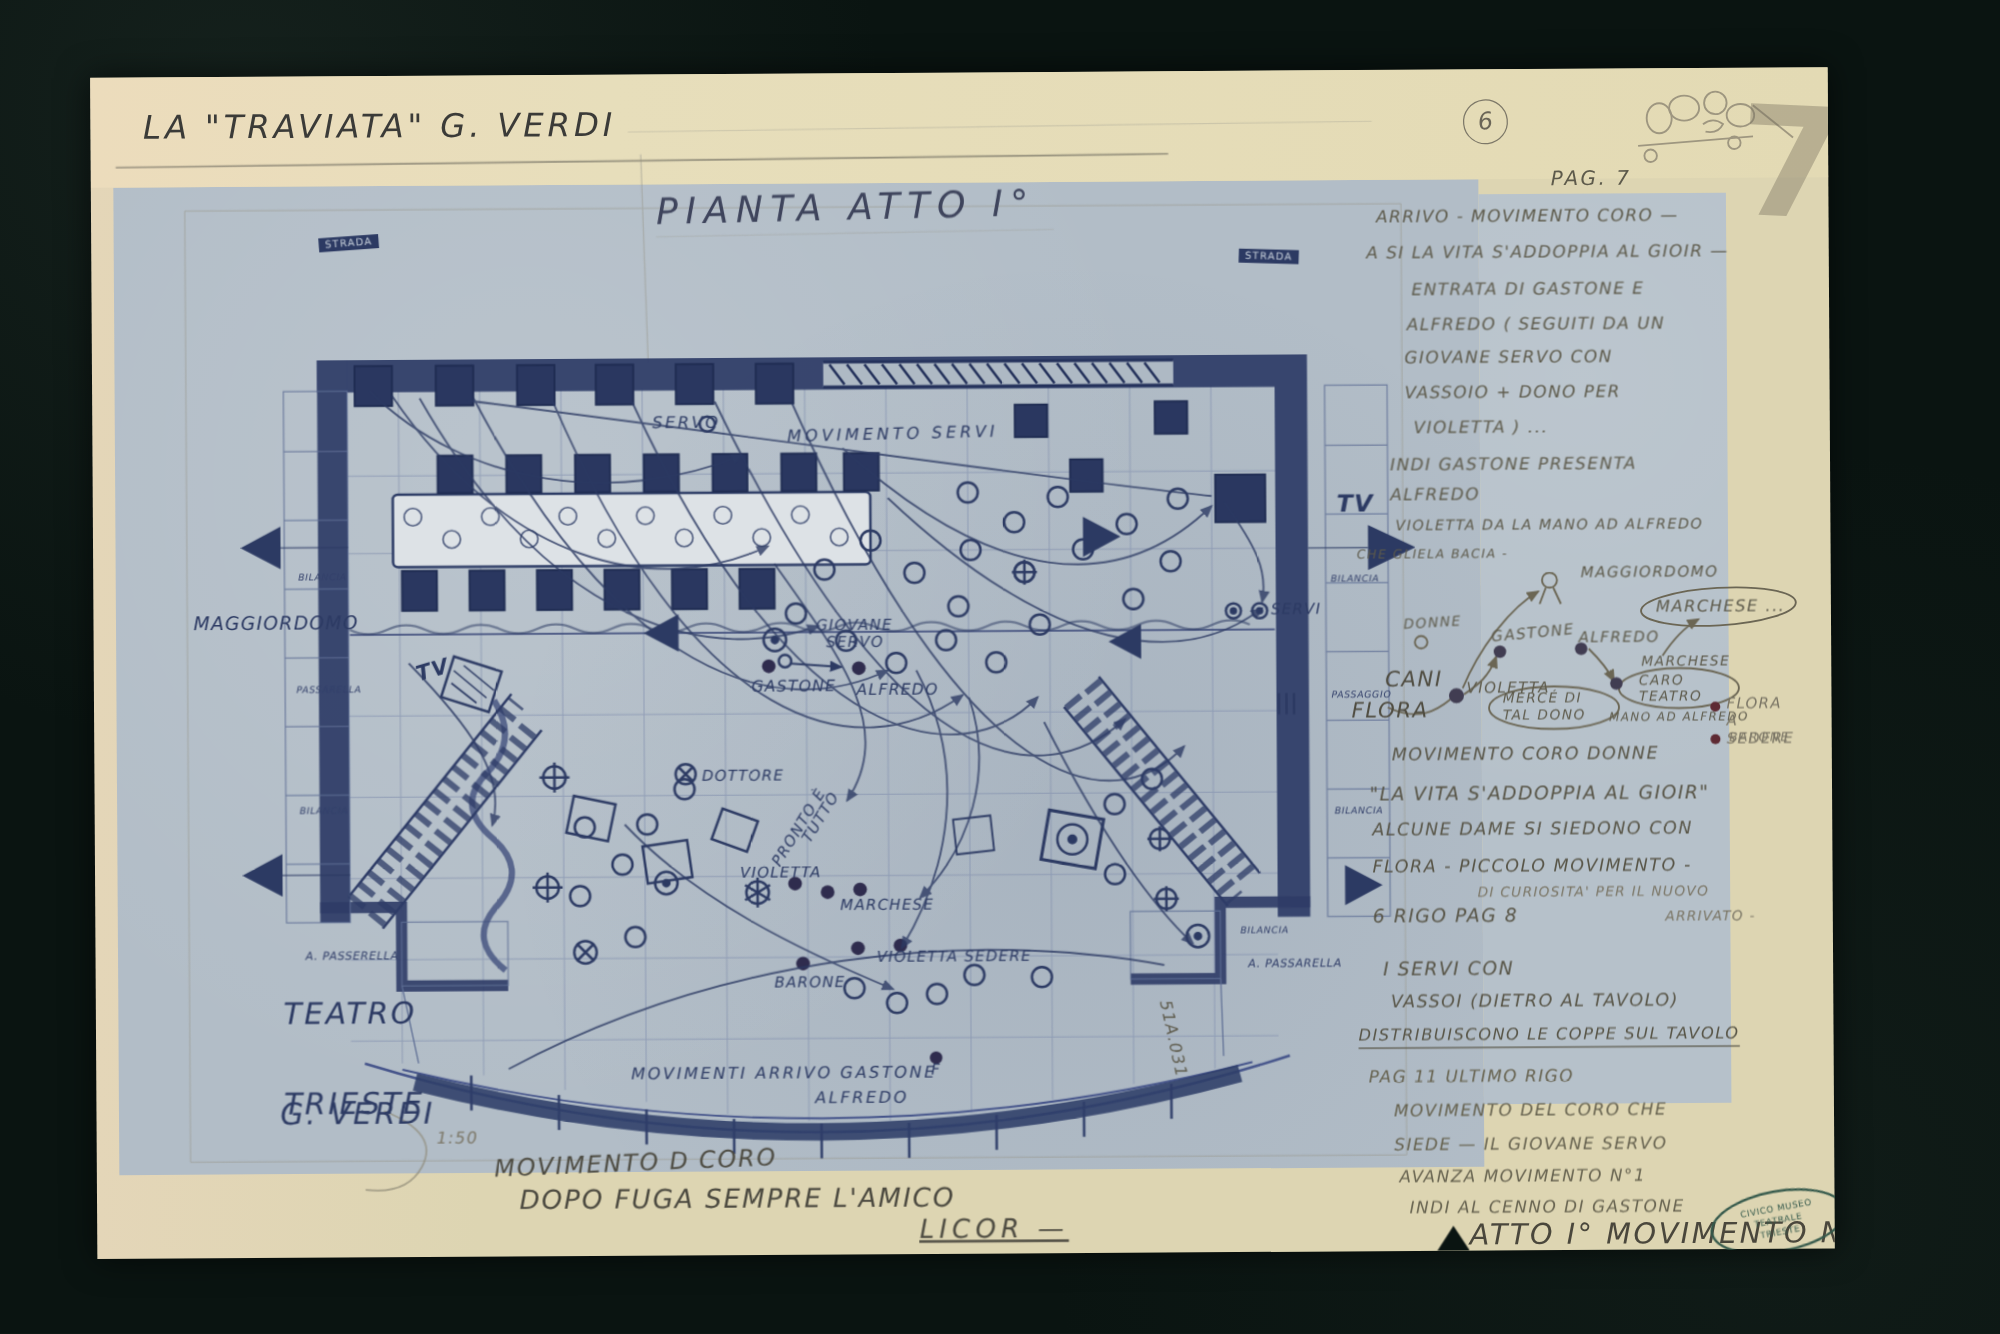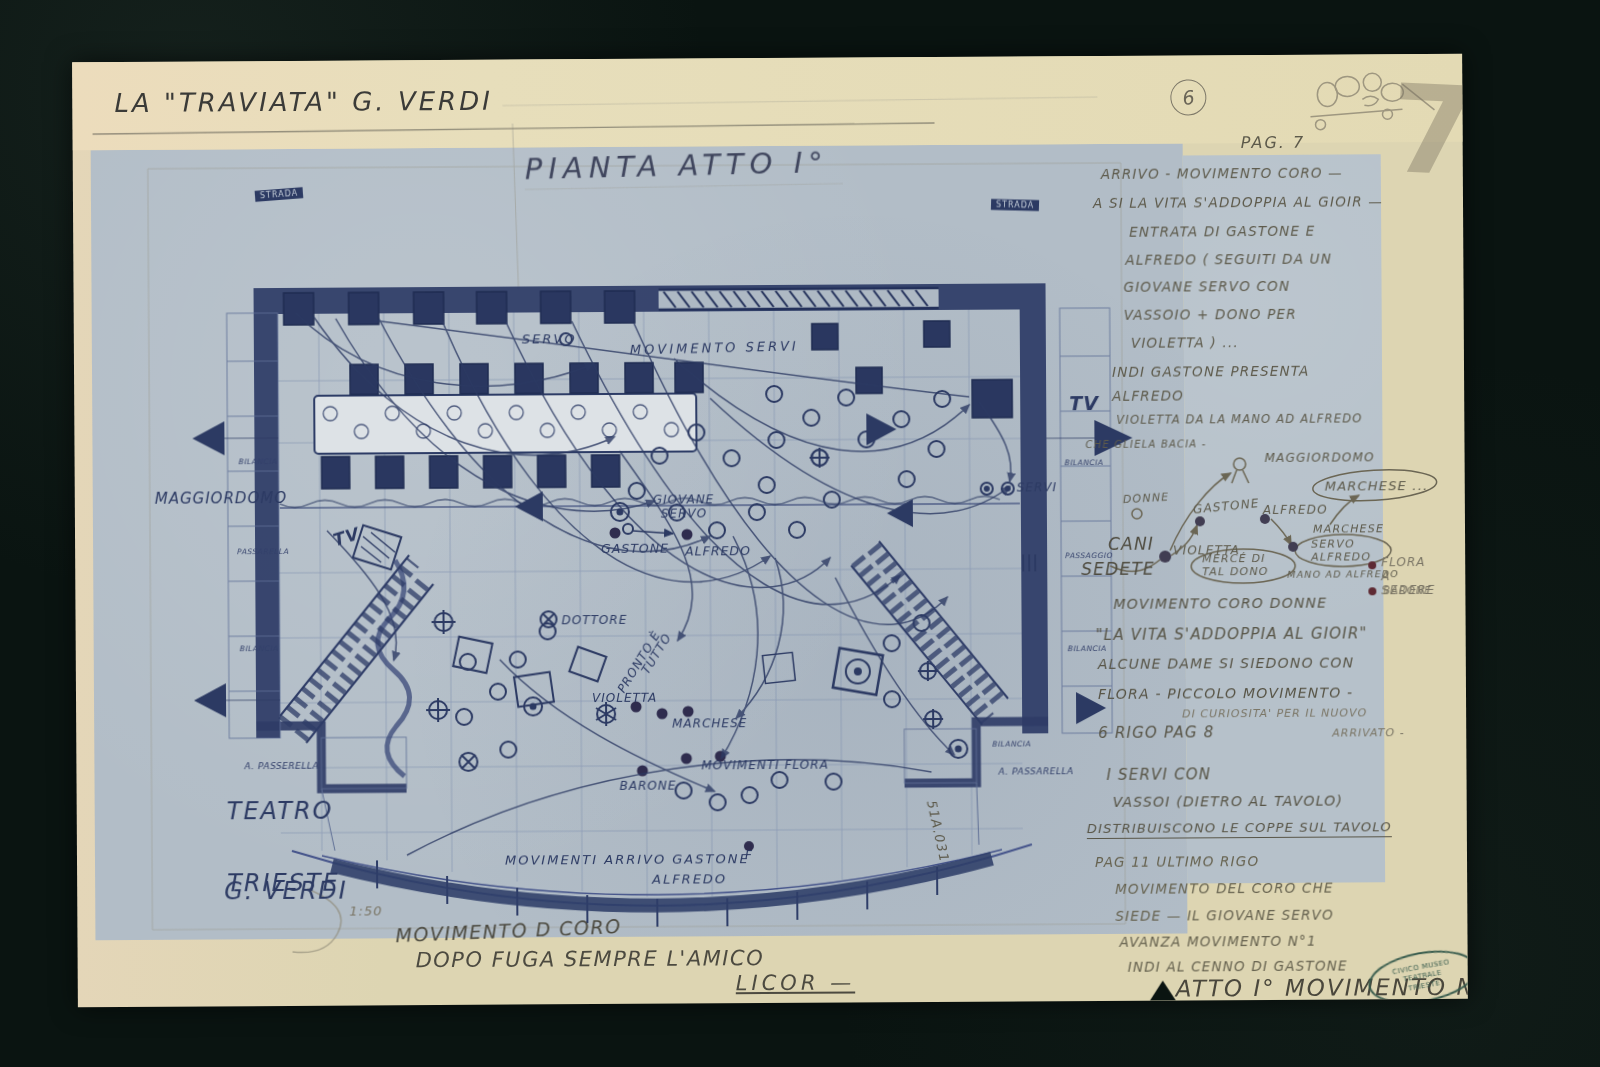--- a/index.html
+++ b/index.html
@@ -436,23 +436,23 @@
   <span class="lbl pencil" style="left:1038px;top:332px;font-size:13.5px;">ALFREDO</span>
   <span class="lbl pencil" style="left:1042px;top:357px;font-size:11.5px;">VIOLETTA DA LA MANO AD ALFREDO</span>
   <span class="lbl pencil" style="left:1011px;top:383px;font-size:10px;">CHE  GLIELA  BACIA -</span>
 
   <span class="lbl pencil" style="left:1190px;top:396px;font-size:12px;">MAGGIORDOMO</span>
   <span class="lbl pencil" style="left:1250px;top:424px;font-size:13px;">MARCHESE ...</span>
   <span class="lbl pencil" style="left:1048px;top:436px;font-size:11px;transform:rotate(-3deg);">DONNE</span>
   <span class="lbl pencil" style="left:1118px;top:444px;font-size:12px;transform:rotate(-5deg);">GASTONE</span>
   <span class="lbl pencil" style="left:1188px;top:448px;font-size:12px;">ALFREDO</span>
   <span class="lbl pencil" style="left:1238px;top:468px;font-size:11px;">MARCHESE</span>
-  <span class="lbl pencil wrap2" style="left:1236px;top:484px;font-size:11px;width:72px;">SERVO ALFREDO</span>
+  <span class="lbl pencil wrap2" style="left:1236px;top:484px;font-size:11px;width:72px;">CARO TEATRO</span>
   <span class="lbl pencil" style="left:1033px;top:478px;font-size:17px;color:#4e4b3f;">CANI</span>
-  <span class="lbl pencil" style="left:1006px;top:503px;font-size:17px;color:#4e4b3f;">SEDETE</span>
+  <span class="lbl pencil" style="left:1006px;top:503px;font-size:17px;color:#4e4b3f;">FLORA</span>
   <span class="lbl pencil" style="left:1098px;top:488px;font-size:12px;">VIOLETTA</span>
   <span class="lbl pencil wrap2" style="left:1127px;top:498px;font-size:11px;width:72px;">MERCÉ DI TAL DONO</span>
   <span class="lbl pencil" style="left:1212px;top:514px;font-size:9.5px;">MANO AD ALFREDO</span>
   <span class="lbl pencil-light wrap2" style="left:1306px;top:502px;font-size:12px;width:58px;">FLORA A SEDERE</span>
   <span class="lbl pencil-light" style="left:1308px;top:531px;font-size:10px;">BARONE</span>
 
   <span class="lbl pencil" style="left:1038px;top:540px;font-size:14px;color:#575446;">MOVIMENTO CORO DONNE</span>
   <span class="lbl pencil" style="left:1020px;top:570px;font-size:15px;color:#575446;">"LA VITA S'ADDOPPIA AL GIOIR"</span>
   <span class="lbl pencil" style="left:1022px;top:600px;font-size:14px;color:#575446;">ALCUNE DAME SI SIEDONO CON</span>
   <span class="lbl pencil" style="left:1022px;top:630px;font-size:14px;color:#575446;">FLORA - PICCOLO MOVIMENTO -</span>
@@ -486,21 +486,21 @@
   <span class="lbl ink" style="left:995px;top:336px;font-size:19px;font-weight:bold;">TV</span>
   <span class="lbl ink" style="left:578px;top:434px;font-size:12px;">GIOVANE</span>
   <span class="lbl ink" style="left:586px;top:448px;font-size:12px;">SERVO</span>
   <span class="lbl ink" style="left:526px;top:482px;font-size:12.5px;">GASTONE</span>
   <span class="lbl ink" style="left:610px;top:485px;font-size:12.5px;">ALFREDO</span>
   <span class="lbl ink" style="left:486px;top:554px;font-size:12px;">DOTTORE</span>
   <span class="lbl ink" style="left:528px;top:596px;font-size:12px;transform:rotate(-58deg);">PRONTO È</span>
   <span class="lbl ink" style="left:558px;top:588px;font-size:12px;transform:rotate(-58deg);">TUTTO</span>
   <span class="lbl ink" style="left:516px;top:632px;font-size:12px;">VIOLETTA</span>
   <span class="lbl ink" style="left:596px;top:658px;font-size:12px;">MARCHESE</span>
-  <span class="lbl ink" style="left:625px;top:700px;font-size:12px;">MOVIMENTI  FLORA</span>
+  <span class="lbl ink" style="left:625px;top:700px;font-size:12px;">VIOLETTA  SEDERE</span>
   <span class="lbl ink" style="left:543px;top:720px;font-size:12px;">BARONE</span>
   <span class="lbl ink" style="left:668px;top:790px;font-size:12px;">F</span>
   <span class="lbl ink" style="left:942px;top:424px;font-size:12px;">SERVI</span>
   <span class="lbl ink" style="left:428px;top:793px;font-size:13px;letter-spacing:2px;">MOVIMENTI  ARRIVO  GASTONE</span>
   <span class="lbl ink" style="left:575px;top:813px;font-size:13px;letter-spacing:2px;">ALFREDO</span>
   <span class="lbl tinylbl" style="left:164px;top:396px;">BILANCIA</span>
   <span class="lbl tinylbl" style="left:162px;top:486px;">PASSARELLA</span>
   <span class="lbl tinylbl" style="left:164px;top:583px;">BILANCIA</span>
   <span class="lbl tinylbl" style="left:168px;top:700px;font-size:9px;text-align:center;">A. PASSERELLA</span>
   <span class="lbl tinylbl" style="left:990px;top:402px;">BILANCIA</span>

